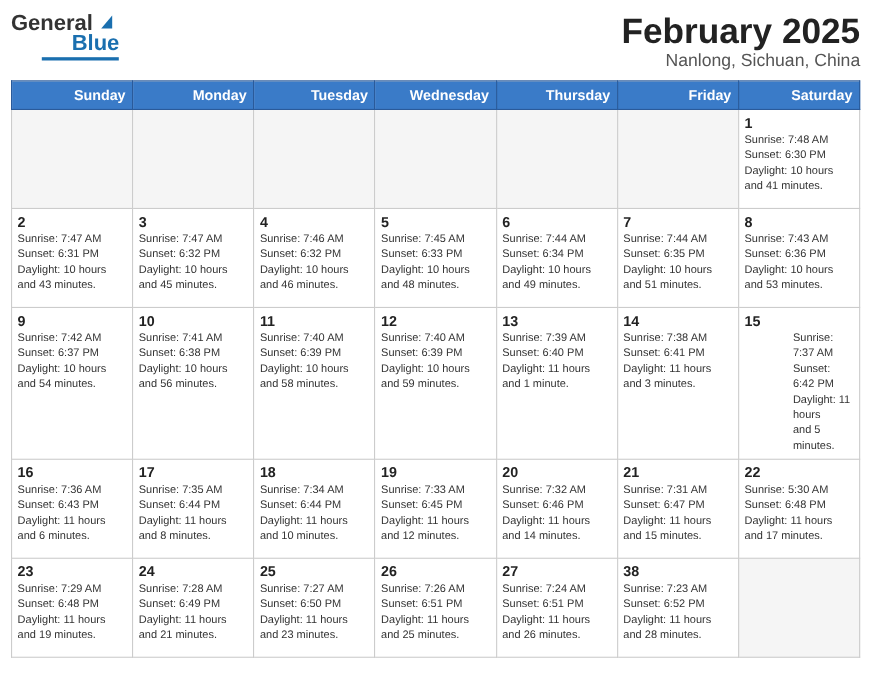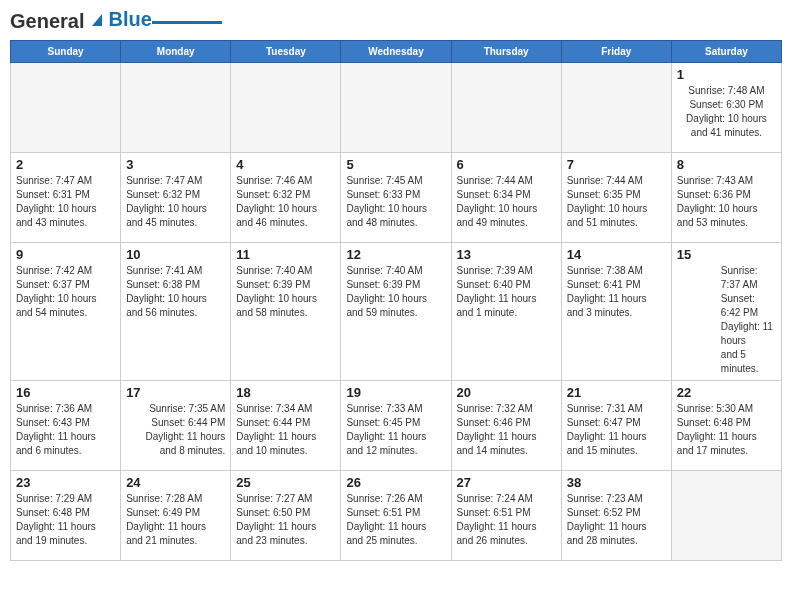--- a/index.html
+++ b/index.html
@@ -16,22 +16,22 @@
       padding: 10px;
     }
     .header {
       display: flex;
       justify-content: space-between;
       align-items: flex-start;
       margin-bottom: 8px;
     }
     .logo {
       display: flex;
-      flex-direction: row;
-      align-items: center;
+      flex-direction: column;
+      align-items: flex-end;
     }
     .logo-text {
       font-size: 20px;
       font-weight: bold;
       line-height: 1.1;
     }
     .logo-line {
       width: 70px;
       height: 3px;
       background: #1a6faf;
@@ -50,23 +50,23 @@
       color: #555;
     }
     .calendar {
       width: 100%;
       border-collapse: collapse;
       table-layout: fixed;
     }
     .calendar th {
       background: #3a7bc8;
       color: #fff;
-      text-align: center;
+      text-align: right;
       padding: 5px 6px;
-      font-size: 10px;
+      font-size: 13px;
       font-weight: bold;
       border: 1px solid #2a5a9a;
     }
     .calendar td {
       border: 1px solid #ccc;
       vertical-align: top;
       padding: 4px 5px;
       height: 90px;
       background: #fff;
       font-size: 10.5px;
@@ -98,20 +98,24 @@
         <span class="logo-text">
           <span style="color:#333;">General</span>
         </span>
         <svg width="22" height="22" viewBox="0 0 22 22" style="margin-left:2px;margin-top:-4px;">
           <polygon points="6,18 16,18 16,6" fill="#1a6faf"></polygon>
         </svg>
       </div>
       <span class="logo-text" style="color:#1a6faf;margin-top:-4px;">Blue</span>
       <div class="logo-line"></div>
     </div>
+    <div class="title-area">
+      <div class="month-title">February 2025</div>
+      <div class="location">Nanlong, Sichuan, China</div>
+    </div>
   </div>
 
   <table class="calendar">
     <thead>
       <tr>
       <th>Sunday</th>
           <th>Monday</th>
           <th>Tuesday</th>
           <th>Wednesday</th>
           <th>Thursday</th>
@@ -122,21 +126,21 @@
     <tbody id="calendar-body">
     <tr>
           <td class="empty"></td>
           <td class="empty"></td>
           <td class="empty"></td>
           <td class="empty"></td>
           <td class="empty"></td>
           <td class="empty"></td>
           <td>
             <span class="day-number">1</span>
-            <div class="day-info" style="white-space: pre-line; text-align: center;">Sunrise: 7:48 AM
+            <div class="day-info" style="white-space: pre-line;">Sunrise: 7:48 AM
 Sunset: 6:30 PM
 Daylight: 10 hours
 and 41 minutes.</div>
           </td>
         </tr>
         <tr>
           <td>
             <span class="day-number">2</span>
             <div class="day-info" style="white-space: pre-line;">Sunrise: 7:47 AM
 Sunset: 6:31 PM
@@ -240,21 +244,21 @@
         <tr>
           <td>
             <span class="day-number">16</span>
             <div class="day-info" style="white-space: pre-line;">Sunrise: 7:36 AM
 Sunset: 6:43 PM
 Daylight: 11 hours
 and 6 minutes.</div>
           </td>
           <td>
             <span class="day-number">17</span>
-            <div class="day-info" style="white-space: pre-line; text-align: right;">Sunrise: 7:35 AM
+            <div class="day-info" style="white-space: pre-line;">Sunrise: 7:35 AM
 Sunset: 6:44 PM
 Daylight: 11 hours
 and 8 minutes.</div>
           </td>
           <td>
             <span class="day-number">18</span>
             <div class="day-info" style="white-space: pre-line;">Sunrise: 7:34 AM
 Sunset: 6:44 PM
 Daylight: 11 hours
 and 10 minutes.</div>

